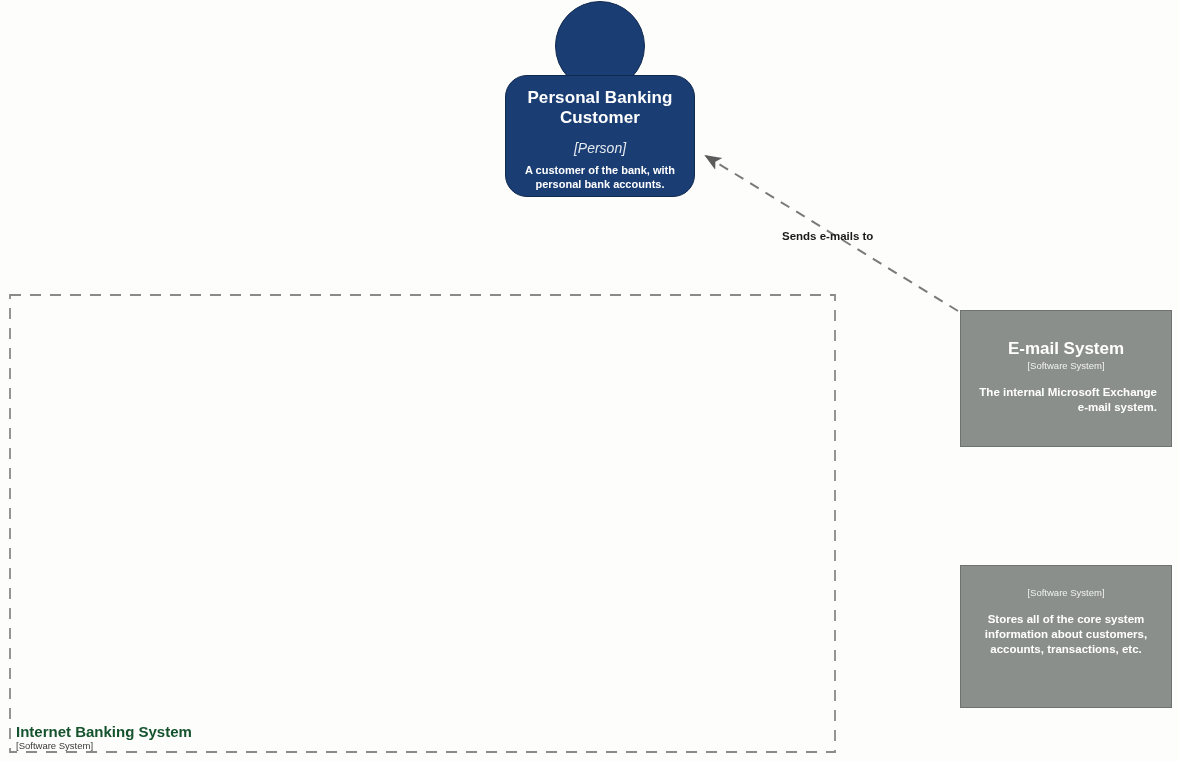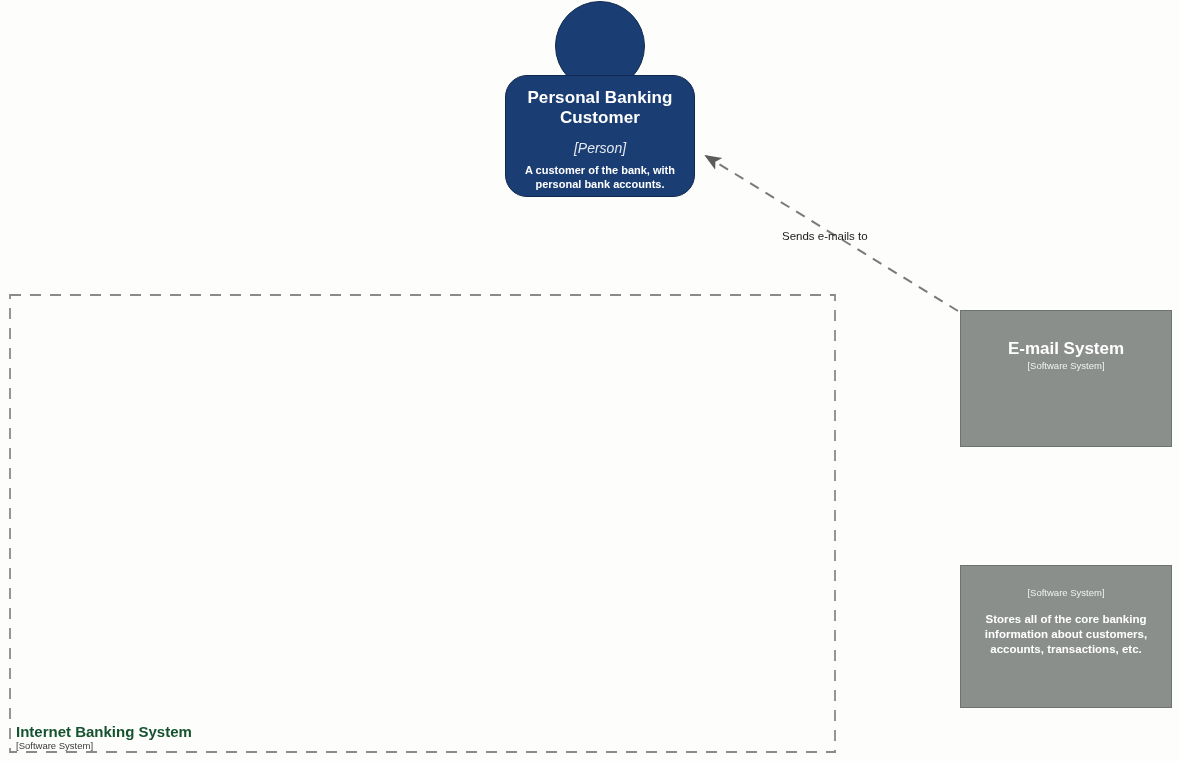--- a/index.html
+++ b/index.html
@@ -135,21 +135,21 @@
     font-weight: normal;
     line-height: 1.15;
     margin-top: 1px;
   }
 
   
   .relationship-label {
     position: absolute;
     color: #1a1a1a;
     font-size: 11.5px;
-    font-weight: normal;
+    font-weight: bold;
     white-space: nowrap;
   }
 </style>
 </head>
 <body>
 
 <div id="diagram-canvas">
 
   <svg id="connector-layer" viewBox="0 0 1179 761" xmlns="http://www.w3.org/2000/svg">
     <defs>
@@ -168,25 +168,26 @@
     <div class="person-body" style="left:505px; top:75px; width:190px; height:122px;">
       <div class="person-name">Personal Banking Customer</div>
       <div class="person-type">[Person]</div>
       <div class="person-desc">A customer of the bank, with personal bank accounts.</div>
     </div>
   </div>
 
   <div class="system-box" id="system-box-email" style="left:960px; top:310px; width:212px; height:137px;text-align:right;">
     <div class="system-name">E-mail System</div>
     <div class="system-type">[Software System]</div>
+    <div class="system-desc">The internal Microsoft Exchange e-mail system.</div>
   </div>
 
   <div class="system-box" id="system-box-mainframe" style="left:960px; top:565px; width:212px; height:143px;">
     <div class="system-type">[Software System]</div>
-    <div class="system-desc">Stores all of the core banking information about customers, accounts, transactions, etc.</div>
+    <div class="system-desc">Stores all of the core system information about customers, accounts, transactions, etc.</div>
   </div>
 
   <div class="boundary-label" style="left:16px; top:723px;">
     <div class="boundary-name">Internet Banking System</div>
     <div class="boundary-type">[Software System]</div>
   </div>
 
   <div class="relationship-label" style="left:782px; top:230px;">Sends e-mails to</div>
 
 </div>

